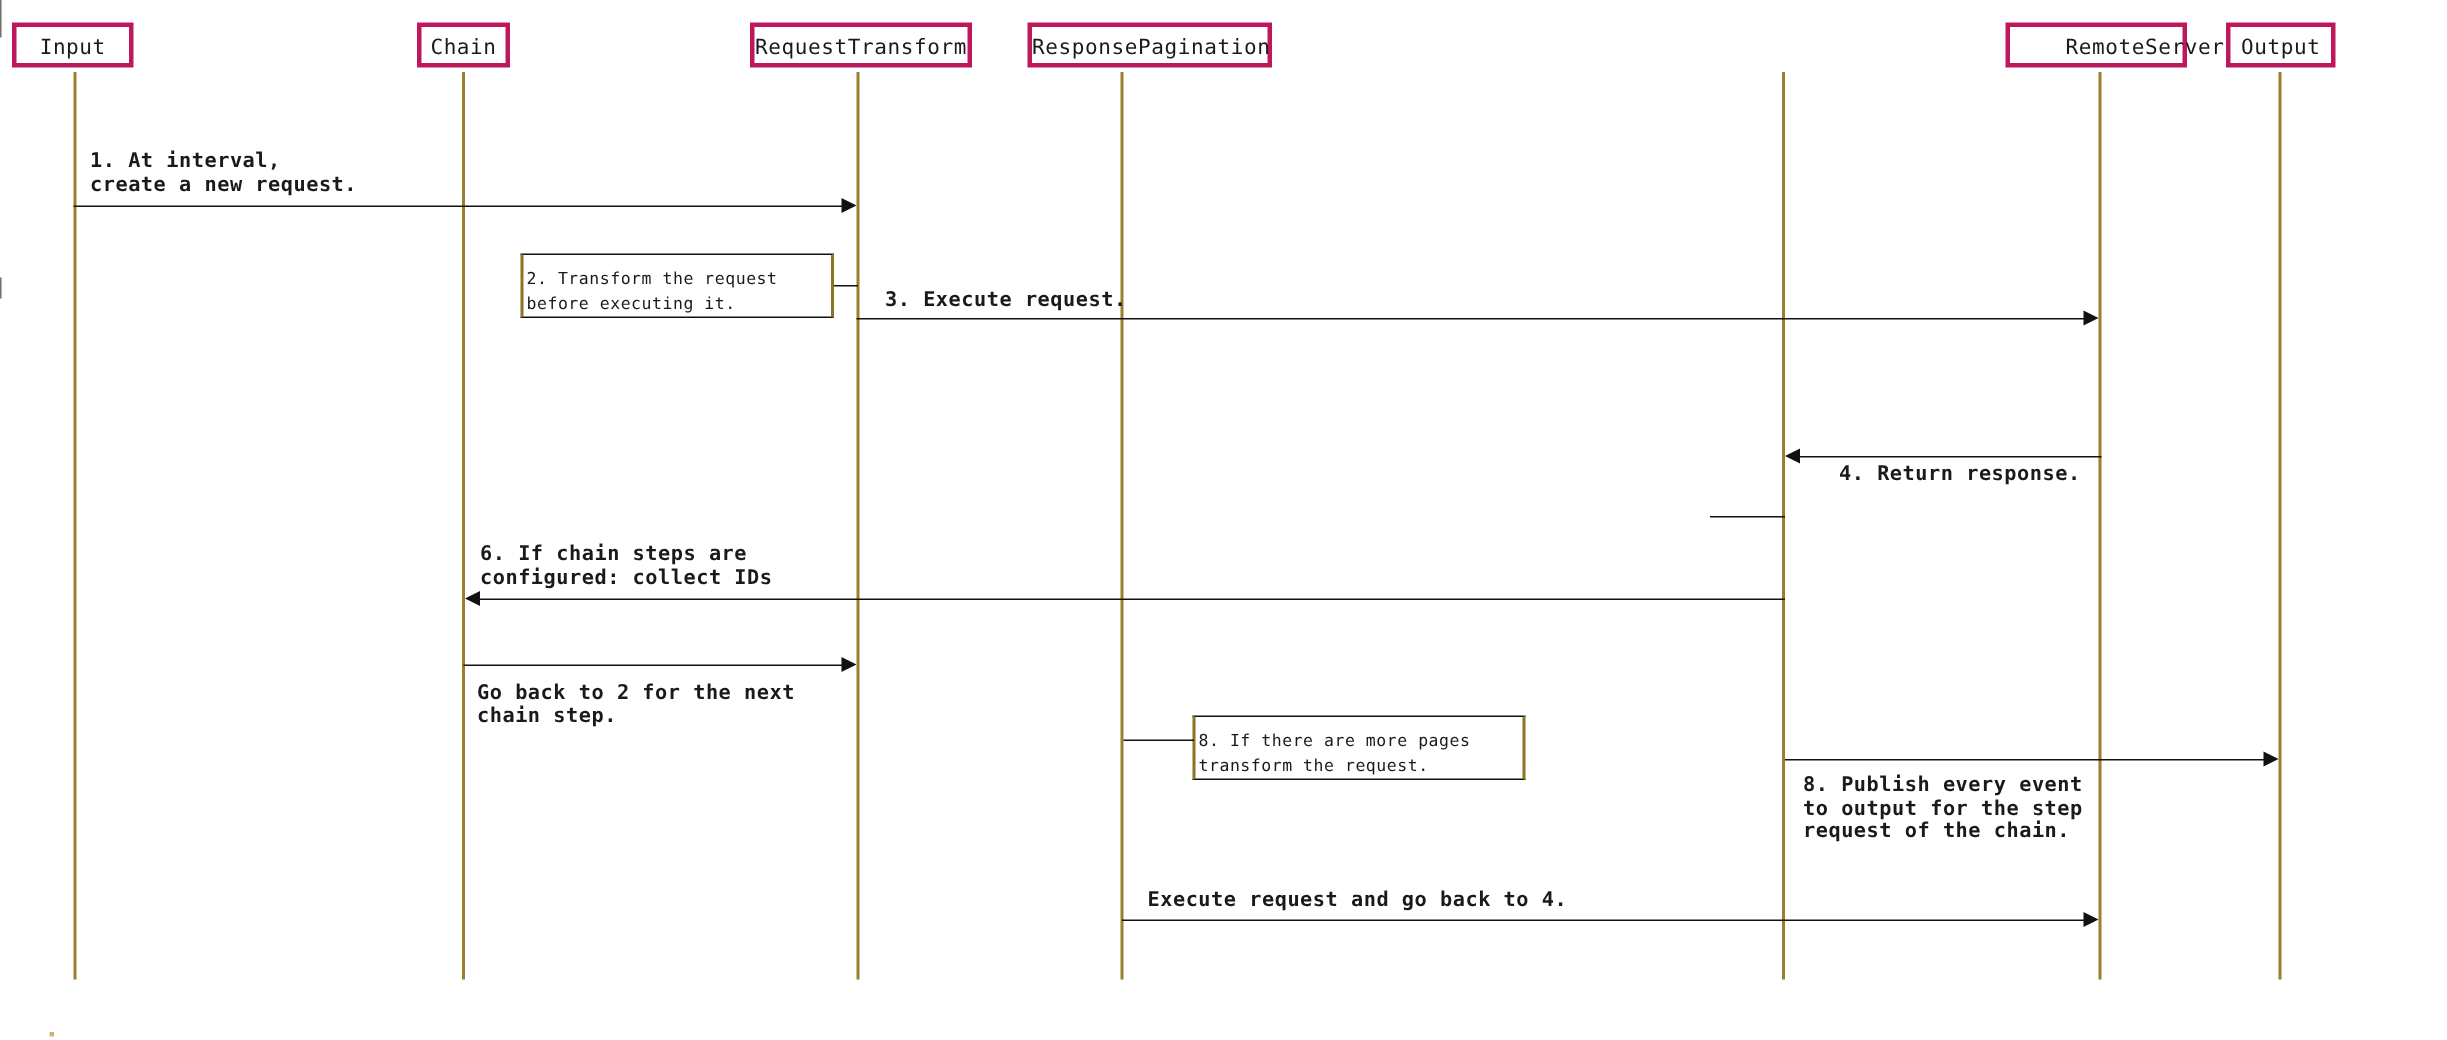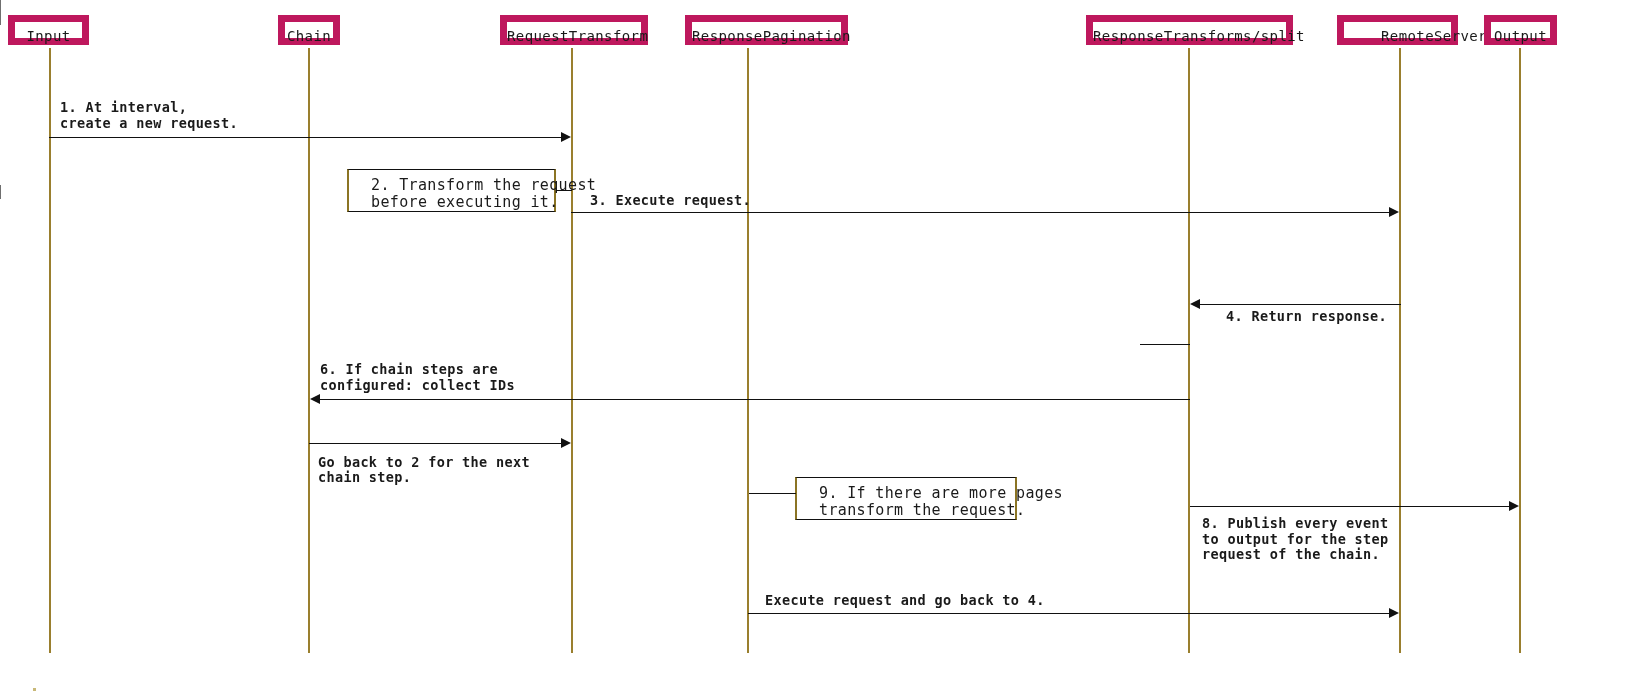--- a/index.html
+++ b/index.html
@@ -14,21 +14,21 @@
     position: relative;
     width: 1631px;
     height: 693px;
     background: #ffffff;
     overflow: hidden;
   }
   
   .participant {
     position: absolute;
     box-sizing: border-box;
-    border: 7px solid #be185d;
+    border: 3px solid #be185d;
     background: #ffffff;
     height: 30px;
     line-height: 28px;
     text-align: center;
     font-size: 14px;
     color: #1a1a1a;
     white-space: nowrap;
     letter-spacing: 0.4px;
   }
   
@@ -69,26 +69,26 @@
   }
   
   .note {
     position: absolute;
     box-sizing: border-box;
     background: #ffffff;
     border-top: 1px solid #111111;
     border-bottom: 1px solid #111111;
     border-left: 2px solid #8b7424;
     border-right: 2px solid #8b7424;
-    font-size: 15px;
+    font-size: 11px;
     line-height: 17px;
     color: #1a1a1a;
     white-space: pre;
     letter-spacing: 0.35px;
-    padding: 7px 12px 7px 22px;
+    padding: 7px 12px 7px 2px;
   }
   .note-connector {
     position: absolute;
     height: 0;
     border-top: 1px solid #111111;
   }
   
   .edge-tick {
     position: absolute;
     background: #6f6f6f;
@@ -104,21 +104,20 @@
   <div class="lifeline" style="left:571px; height:605px;"></div>
   <div class="lifeline" style="left:747px; height:605px;"></div>
   <div class="lifeline" style="left:1188px; height:605px;"></div>
   <div class="lifeline" style="left:1399px; height:605px;"></div>
   <div class="lifeline" style="left:1519px; height:605px;"></div>
 
   <div class="participant" style="left:8px;   top:15px; width:81px;">Input</div>
   <div class="participant" style="left:278px; top:15px; width:62px;">Chain</div>
   <div class="participant" style="left:500px; top:15px; width:148px;">RequestTransform</div>
   <div class="participant" style="left:685px; top:15px; width:163px;">ResponsePagination</div>
-  <div class="participant" style="left:1086px; top:15px; width:207px;">ResponseTransforms/split</div>
   <div class="participant" style="left:1337px; top:15px; width:121px;padding-left:37px;">RemoteServer</div>
   <div class="participant" style="left:1484px; top:15px; width:73px;">Output</div>
 
   <div class="msg-label" style="left:60px; top:99px;">1. At interval,</div>
   <div class="msg-label" style="left:60px; top:115px;">create a new request.</div>
   <div class="msg-line" style="left:49px; top:137px; width:514px;"></div>
   <div class="arrowhead right" style="left:561px; top:132px;"></div>
 
   <div class="note" style="left:347px; top:169px; width:209px; height:43px;"><span>2. Transform the request</span><br><span>before executing it.</span></div>
   <div class="note-connector" style="left:556px; top:190px; width:16px;"></div>
@@ -136,21 +135,21 @@
   <div class="msg-label" style="left:320px; top:361px;">6. If chain steps are</div>
   <div class="msg-label" style="left:320px; top:377px;">configured: collect IDs</div>
   <div class="msg-line" style="left:318px; top:399px; width:872px;"></div>
   <div class="arrowhead left" style="left:310px; top:394px;"></div>
 
   <div class="msg-line" style="left:309px; top:443px; width:254px;"></div>
   <div class="arrowhead right" style="left:561px; top:438px;"></div>
   <div class="msg-label" style="left:318px; top:454px;">Go back to 2 for the next</div>
   <div class="msg-label" style="left:318px; top:469px;">chain step.</div>
 
-  <div class="note" style="left:795px; top:477px; width:222px; height:43px;"><span>9. If there are more pages</span><br><span>transform the request.</span></div>
+  <div class="note" style="left:795px; top:477px; width:222px; height:43px;"><span>8. If there are more pages</span><br><span>transform the request.</span></div>
   <div class="note-connector" style="left:749px; top:493px; width:47px;"></div>
 
   <div class="msg-line" style="left:1190px; top:506px; width:321px;"></div>
   <div class="arrowhead right" style="left:1509px; top:501px;"></div>
   <div class="msg-label" style="left:1202px; top:515px;">8. Publish every event</div>
   <div class="msg-label" style="left:1202px; top:531px;">to output for the step</div>
   <div class="msg-label" style="left:1202px; top:546px;">request of the chain.</div>
 
   <div class="msg-label" style="left:765px; top:592px;">Execute request and go back to 4.</div>
   <div class="msg-line" style="left:748px; top:613px; width:643px;"></div>

